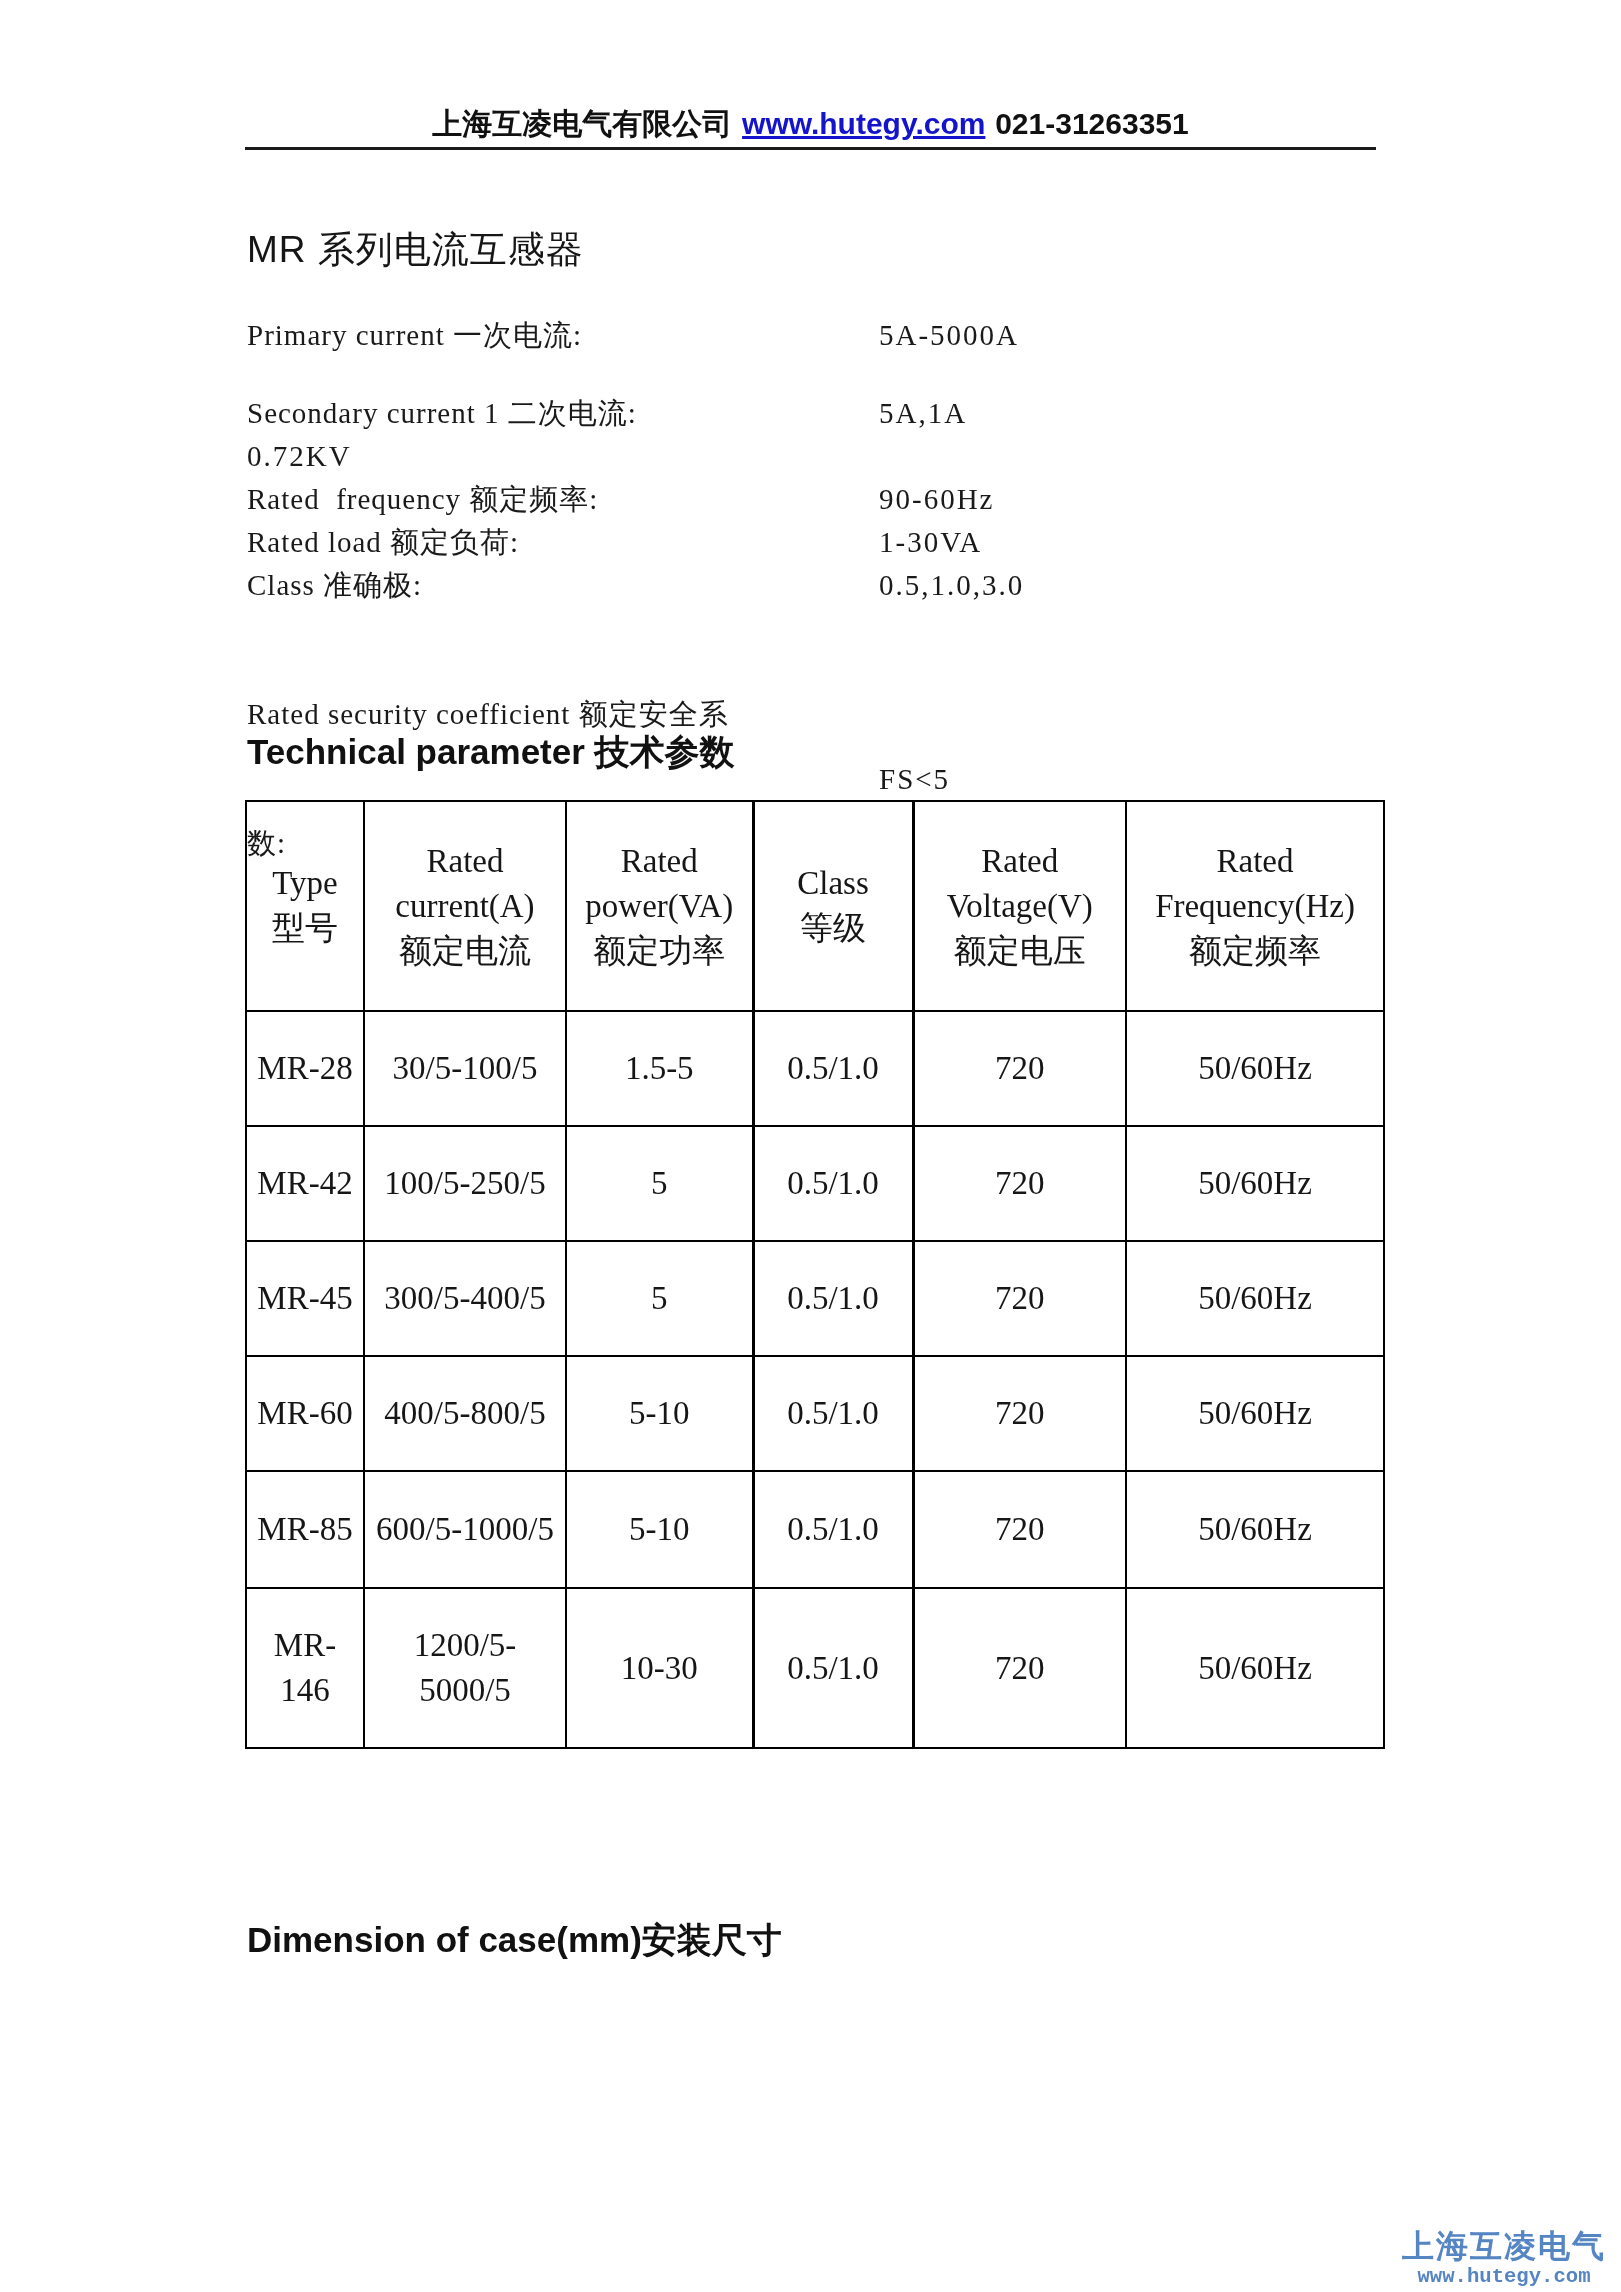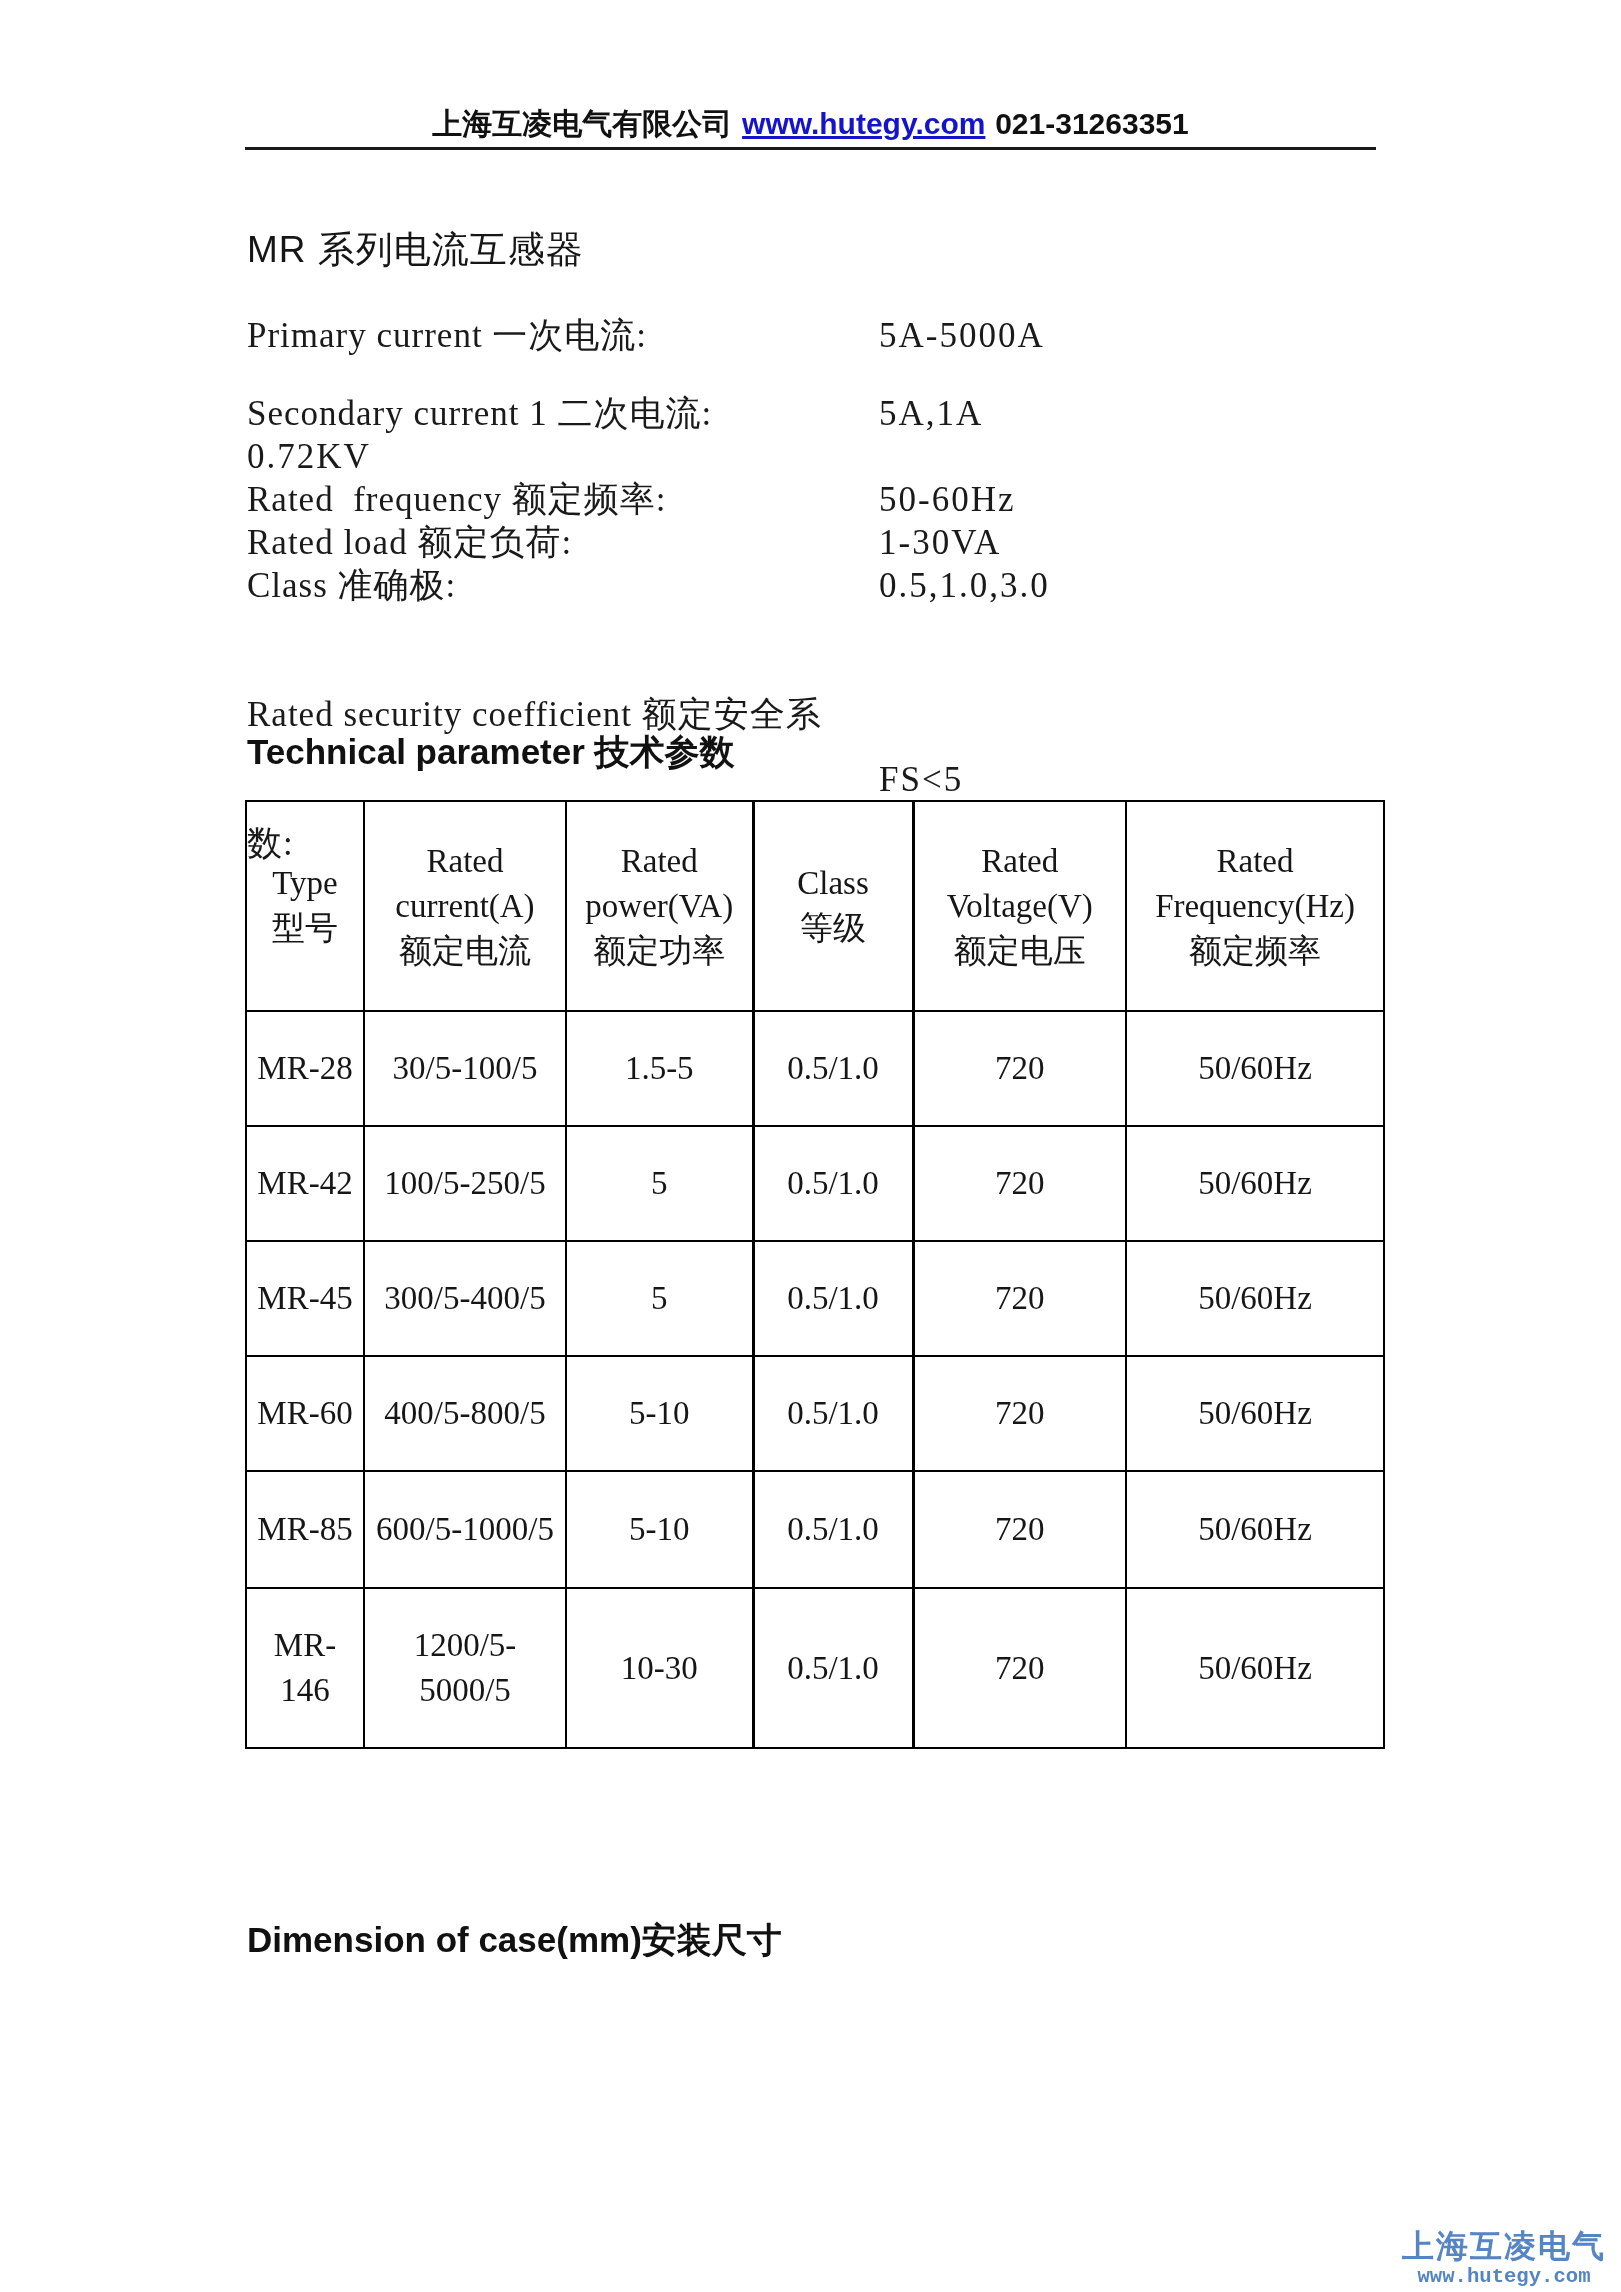--- a/index.html
+++ b/index.html
@@ -26,21 +26,21 @@
   
   .title {
     position:absolute; top:225px; left:247px;
     font-family:"Liberation Sans", sans-serif; font-size:37px; font-weight:500;
     letter-spacing:1px; color:#161616;
   }
 
   
   .specs {
     position:absolute; top:314px; left:247px; width:1137px;
-    font-size:35px; line-height:43px; letter-spacing:1px;
+    font-size:29px; line-height:43px; letter-spacing:1px;
   }
   .spec-row { display:flex; align-items:flex-start; }
   .spec-row.gap-after { margin-bottom:35px; }
   .spec-row.v-center { align-items:center; }
   .spec-label { width:632px; flex:none; white-space:pre-wrap; }
   .spec-value { flex:1; letter-spacing:2px; }
 
   
   .heading {
     position:absolute; left:247px;
@@ -95,21 +95,21 @@
     </div>
     <div class="spec-row">
       <div class="spec-label">Secondary current 1 二次电流:</div>
       <div class="spec-value">5A,1A</div>
     </div>
     <div class="spec-row">
       <div class="spec-value">0.72KV</div>
     </div>
     <div class="spec-row">
       <div class="spec-label">Rated  frequency 额定频率:</div>
-      <div class="spec-value">50-60Hz</div>
+      <div class="spec-value">90-60Hz</div>
     </div>
     <div class="spec-row">
       <div class="spec-label">Rated load 额定负荷:</div>
       <div class="spec-value">1-30VA</div>
     </div>
     <div class="spec-row">
       <div class="spec-label">Class 准确极:</div>
       <div class="spec-value">0.5,1.0,3.0</div>
     </div>
     <div class="spec-row v-center">

